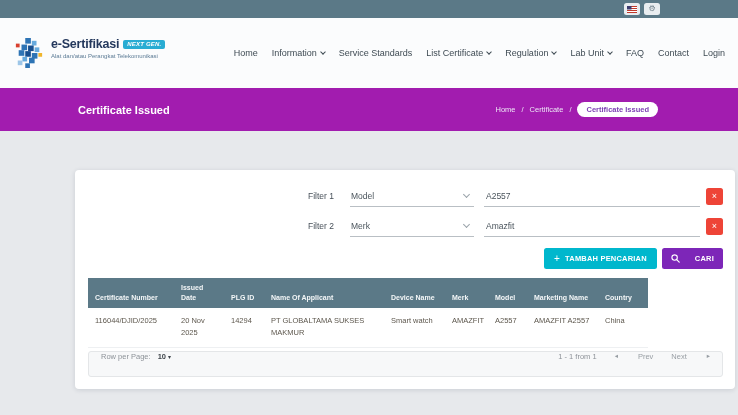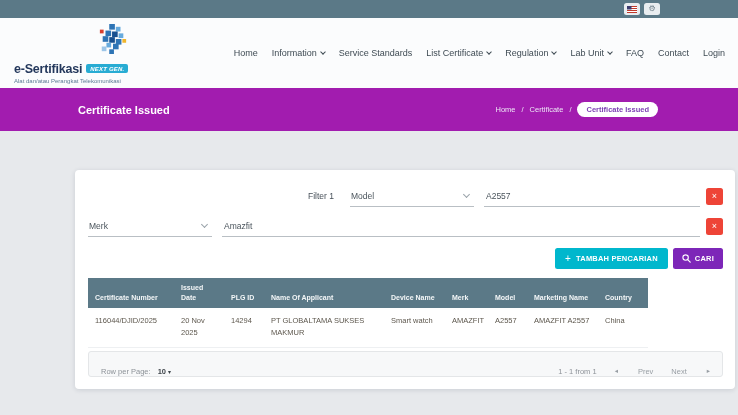--- a/index.html
+++ b/index.html
@@ -7,21 +7,21 @@
   body { font-family:"Liberation Sans","DejaVu Sans",sans-serif; background:#e7e9ec; }
   .page { width:738px; height:415px; display:flex; flex-direction:column; }
 
   
   .topbar { height:18px; background:#5b7987; display:flex; align-items:center; justify-content:flex-end; gap:4px; padding-right:78px; flex:0 0 auto; }
   .tb-btn { width:16px; height:12px; border:none; border-radius:2.5px; background:#e9edf0; display:flex; align-items:center; justify-content:center; padding:0; cursor:pointer; }
   .gear { font-size:8px; line-height:1; color:#72828c; }
 
   
   .header { height:70px; background:#fbfcfd; display:flex; align-items:center; justify-content:space-between; padding:0 13px 0 14px; flex:0 0 auto; }
-  .brand { display:flex; align-items:flex-end; gap:7px; cursor:pointer;flex-direction:column; }
+  .brand { display:flex; align-items:flex-start; gap:7px; cursor:pointer; }
   .brand-text .row1 { display:flex; align-items:center; }
   .brand-title { font-size:12.5px; font-weight:bold; color:#24385c; letter-spacing:-0.2px; }
   .brand-badge { background:#28acd3; color:#fff; font-size:6px; font-style:italic; font-weight:bold; padding:1.5px 4px; border-radius:2px; margin-left:4px; letter-spacing:.2px; }
   .brand-sub { font-size:6px; color:#5c7b95; margin-top:2px; }
   .nav { display:flex; align-items:center; gap:14px; font-size:9px; color:#3f4b54; }
   .nav-item { display:flex; align-items:center; gap:4px; cursor:pointer; white-space:nowrap; }
   .chev { width:4px; height:4px; border-right:1.2px solid currentColor; border-bottom:1.2px solid currentColor; transform:rotate(45deg); margin-top:-2px; }
   .chev.gray { color:#9aa3aa; width:5px; height:5px; }
 
   
@@ -38,27 +38,27 @@
   .filter-row { display:flex; align-items:center; height:30px; }
   .filter-label { flex:0 0 262px; text-align:right; padding-right:16px; font-size:8.5px; color:#464f58; }
   .filter-select { flex:0 0 124px; height:22px; display:flex; align-items:center; justify-content:space-between; border-bottom:1px solid #b9bfc4; font-size:8.5px; color:#4a545c; padding:0 5px 0 1px; margin-right:10px; cursor:pointer; }
   .filter-input { flex:1; height:22px; border:none; border-bottom:1px solid #b9bfc4; background:transparent; outline:none; font-size:8.5px; color:#4a545c; padding:0 2px; margin-right:6px; font-family:inherit; }
   .filter-remove { flex:0 0 17px; height:17px; border:none; border-radius:2.5px; background:#ee4437; color:#fff; font-size:9px; line-height:1; display:flex; align-items:center; justify-content:center; cursor:pointer; }
 
   .actions-row { display:flex; justify-content:flex-end; align-items:center; gap:5px; margin:7px 0 9px; }
   .btn { border:none; border-radius:2.5px; height:21px; color:#fff; font-size:7.5px; font-weight:bold; display:flex; align-items:center; cursor:pointer; letter-spacing:.2px; font-family:inherit; }
   .btn-teal { background:#00b7cd; padding:0 10px; gap:5px; }
   .btn-teal .plus { font-size:10px; font-weight:400; }
-  .btn-purple { background:#7d26b8; padding:8px 9px; gap:4px; }
+  .btn-purple { background:#7d26b8; padding:8px 9px; gap:15px; }
 
   table { width:560px; border-collapse:collapse; table-layout:fixed; }
   thead th { background:#5b7987; color:#f4f7f8; font-size:7px; font-weight:600; text-align:left; vertical-align:bottom; padding:5px 7px 5px; line-height:1.45; }
   tbody td { font-size:7.5px; color:#5d574d; vertical-align:top; padding:7px 7px 8px; line-height:1.55; border-bottom:1px solid #eef0f2; background:#fff;margin-left:24px; }
 
-  .pagination { margin-top:3px; height:26px; background:#f7f8f9; border:1px solid #e4e6e8; border-radius:3px; display:flex; align-items:flex-end; justify-content:space-between; padding:0 12px; font-size:7.5px; color:#8d9298; }
+  .pagination { margin-top:3px; height:26px; background:#f7f8f9; border:1px solid #e4e6e8; border-radius:3px; display:flex; align-items:flex-start; justify-content:space-between; padding:0 12px; font-size:7.5px; color:#8d9298; }
   .rpp { display:flex; align-items:center; gap:7px; }
   .rpp-value { color:#3f454b; font-weight:bold; display:flex; align-items:center; gap:2px; cursor:pointer; }
   .caret { font-size:6px; }
   .pag-right { display:flex; align-items:center; gap:18px; }
   .pag-nav { display:flex; align-items:center; gap:20px; color:#989ea4; cursor:pointer; }
   .arrow { font-size:6.5px; }
 </style>
 </head>
 <body>
 
@@ -161,20 +161,21 @@
           <span>Model</span>
           <span class="chev gray"></span>
         </div>
         <input class="filter-input" value="A2557" style="">
         <button class="filter-remove">
             <span>×</span>
           </button>
       </div>
 
       <div class="filter-row">
+        <div class="filter-label">Filter 2</div>
         <div class="filter-select">
           <span>Merk</span>
           <span class="chev gray"></span>
         </div>
         <input class="filter-input" value="Amazfit" style="">
         <button class="filter-remove">
             <span>×</span>
           </button>
       </div>
 

